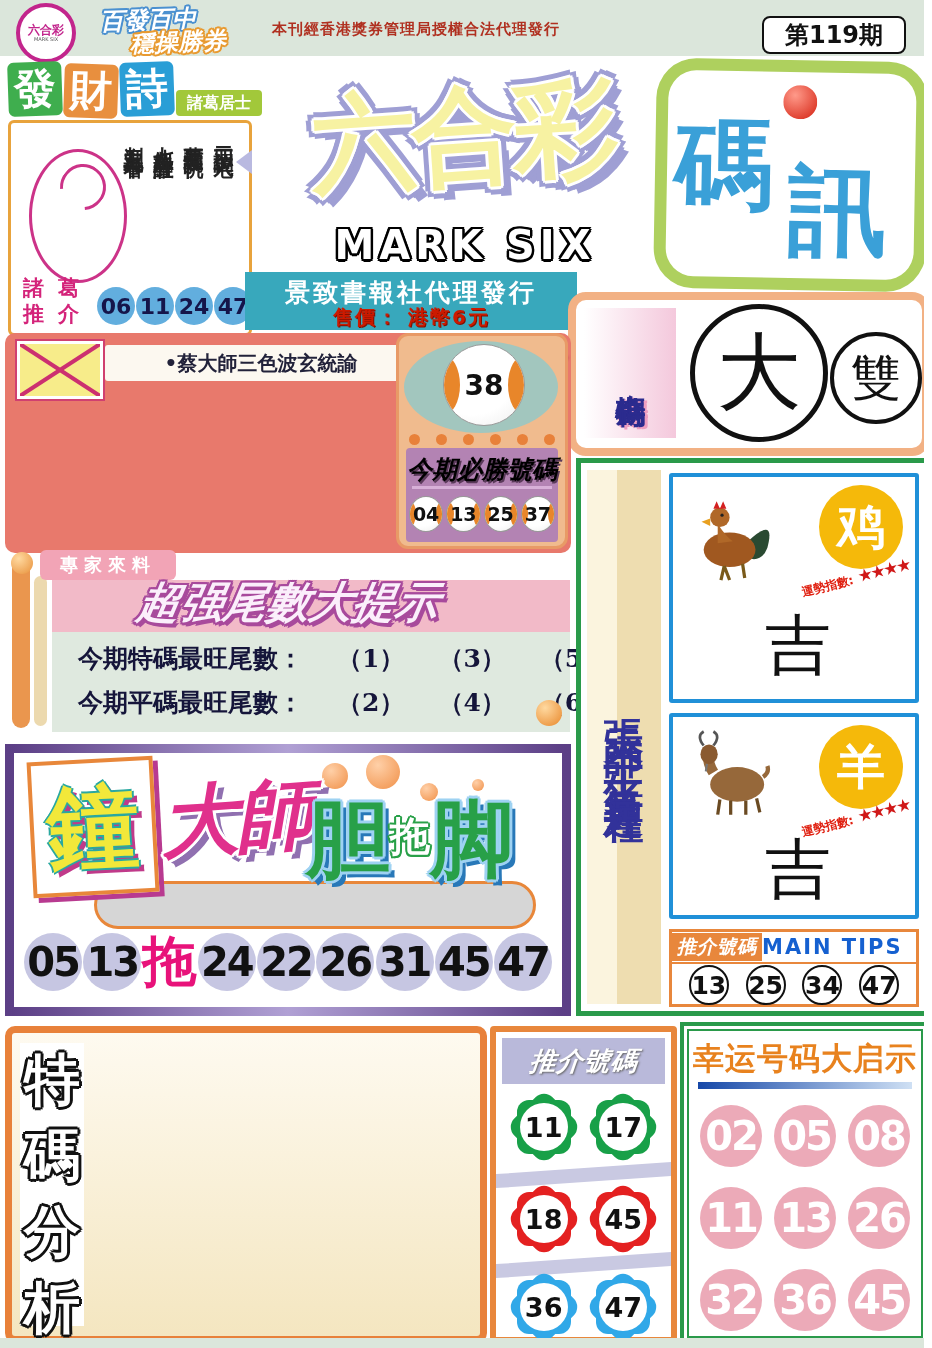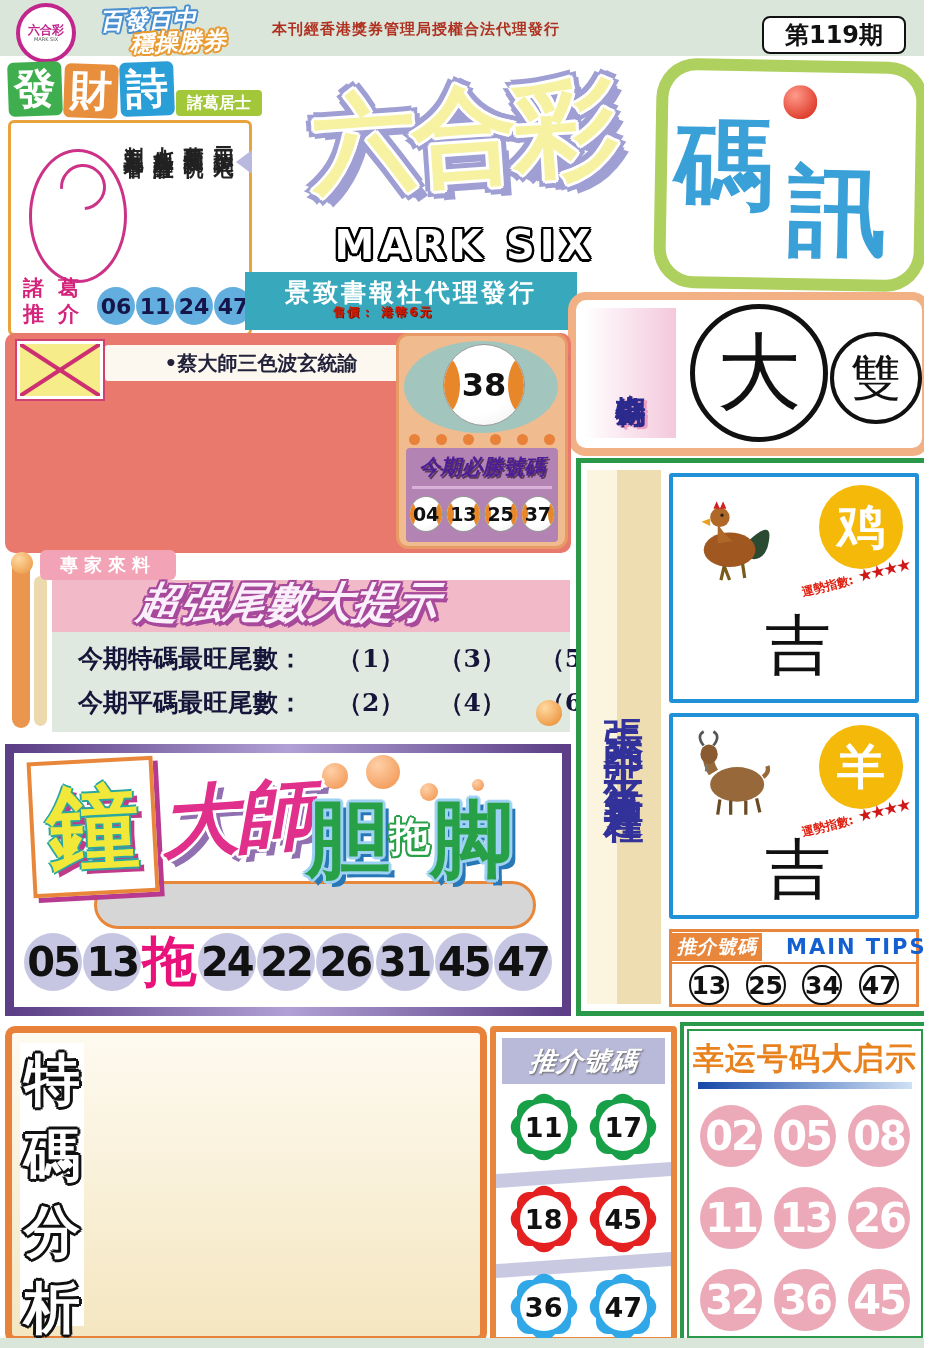--- a/index.html
+++ b/index.html
@@ -38,21 +38,21 @@
 
   
   #mtitle{left:252px;top:50px;width:420px;height:175px;}
   #mtitle span{font-size:105px;font-weight:bold;color:#f7f2a2;letter-spacing:-4px;transform:rotate(-4deg);white-space:nowrap;
     text-shadow:3px 0 #fff,-3px 0 #fff,0 3px #fff,0 -3px #fff,2px 2px #fff,-2px 2px #fff,2px -2px #fff,-2px -2px #fff,
     8px 0 #9f9fd4,-8px 0 #9f9fd4,0 8px #9f9fd4,0 -8px #9f9fd4,6px 6px #9f9fd4,-6px 6px #9f9fd4,6px -6px #9f9fd4,-6px -6px #9f9fd4,10px 10px #9f9fd4;}
   #marksix{left:255px;top:222px;width:420px;text-align:center;font-size:40px;font-weight:bold;letter-spacing:5px;color:#fff;
     text-shadow:2.5px 0 #000,-2.5px 0 #000,0 2.5px #000,0 -2.5px #000,2px 2px #000,-2px 2px #000,2px -2px #000,-2px -2px #000;}
   #tealbar{left:245px;top:272px;width:332px;height:58px;background:#38a8bc;}
   #pub{left:0;top:4px;width:100%;text-align:center;font-size:25px;font-weight:bold;color:#fff;letter-spacing:3px;}
-  #price{left:88px;top:32px;font-size:12px;font-weight:bold;color:#cc1a00;text-shadow:1px 1px 0 #801000;letter-spacing:2px;}
+  #price{left:88px;top:32px;font-size:20px;font-weight:bold;color:#cc1a00;text-shadow:1px 1px 0 #801000;letter-spacing:2px;}
   #badgewrap{left:655px;top:60px;width:272px;height:230px;background:#aed05e;border-radius:40px;padding:12px;box-sizing:border-box;transform:rotate(1deg);}
   #badgein{width:100%;height:100%;background:#fff;border-radius:28px;position:relative;}
   #badgein .bch{font-size:98px;font-weight:bold;color:#3aa0d8;
     text-shadow:3px 0 #fff,-3px 0 #fff,0 3px #fff,0 -3px #fff,2px 2px #fff,-2px 2px #fff,2px -2px #fff,-2px -2px #fff;}
   #bch1{position:absolute;left:8px;top:30px;}
   #bch2{position:absolute;left:122px;top:74px;}
   #redball{position:absolute;left:112px;top:10px;width:34px;height:34px;border-radius:50%;border:3px solid #fff;
     background:radial-gradient(circle at 35% 30%,#ff9a8a,#d42010);}
 
   
@@ -71,25 +71,25 @@
     padding:6px 9px;font-size:20px;font-weight:600;color:#1a1a1a;line-height:25px;text-indent:2em;overflow:hidden;}
 
   
   #widget{left:396px;top:333px;width:172px;height:216px;background:#f0bb8e;border:3px solid #e89a66;border-radius:12px;box-sizing:border-box;}
   #well{left:5px;top:5px;width:154px;height:92px;background:#a2c6be;border-radius:50%;}
   .ball{position:relative;border-radius:50%;background:radial-gradient(circle at 35% 30%,#fff 60%,#ececec);border:1px solid #999;overflow:hidden;display:flex;align-items:center;justify-content:center;}
   .ball:before,.ball:after{content:"";position:absolute;top:12%;width:42%;height:76%;background:#e8862a;border-radius:50%;}
   .ball:before{left:-22%;} .ball:after{right:-22%;}
   .ball span{position:relative;z-index:2;font-weight:bold;color:#111;}
   #ball38{left:44px;top:8px;width:80px;height:80px;}
-  #ball38 span{font-size:32px;}
+  #ball38 span{font-size:28px;}
   #wdots{left:10px;top:98px;width:146px;display:flex;justify-content:space-between;}
   #wdots i{width:11px;height:11px;border-radius:50%;background:#e8813a;}
   #wpurple{left:7px;top:112px;width:152px;height:94px;background:#b383b3;border-radius:4px;}
-  #wlabel{left:0;top:5px;width:100%;text-align:center;font-size:21px;font-style:italic;font-weight:bold;color:#4c1d95;text-shadow:1.5px 1.5px 0 #5a3a5a;white-space:nowrap;}
+  #wlabel{left:0;top:5px;width:100%;text-align:center;font-size:25px;font-style:italic;font-weight:bold;color:#000000;text-shadow:1.5px 1.5px 0 #5a3a5a;white-space:nowrap;}
   #wline{left:6px;top:38px;width:140px;height:3px;background:#d8b0d8;}
   #wballs{left:3px;top:48px;width:146px;display:flex;gap:3px;justify-content:flex-end;}
   #wballs .ball{width:34px;height:34px;}
   #wballs .ball span{font-size:19px;}
 
   
   #xbar1{left:12px;top:558px;width:18px;height:170px;background:#ea964e;border-radius:10px;}
   #xballtop{left:11px;top:552px;width:22px;height:22px;border-radius:50%;background:radial-gradient(circle at 35% 30%,#ffd9a0,#e8913a);}
   #xbar2{left:34px;top:576px;width:13px;height:150px;background:#ecd9ae;border-radius:7px;}
   #xtag{left:40px;top:550px;width:136px;height:30px;background:#f2a4b6;border-radius:6px;font-size:18px;font-weight:bold;color:#fff;letter-spacing:6px;}
@@ -131,21 +131,21 @@
   .ycirc{position:absolute;right:12px;top:8px;width:84px;height:84px;border-radius:50%;background:#f5b90a;display:flex;align-items:center;justify-content:center;}
   .ycirc span{font-size:48px;font-weight:bold;color:#fff;}
   .luck{position:absolute;right:4px;top:90px;transform:rotate(-14deg);white-space:nowrap;}
   .luck .ll{font-size:12px;font-weight:bold;color:#e02010;}
   .luck .st{font-size:17px;color:#d01818;letter-spacing:-2px;}
   .verdict{position:absolute;left:92px;top:124px;font-size:66px;color:#111;font-family:"DejaVu Serif",serif;}
   #zcard2 .verdict{top:108px;}
   #ztips{left:88px;top:466px;width:250px;height:78px;border:3px solid #e8873c;box-sizing:border-box;}
   #ztipshead{left:0;top:0;width:100%;height:30px;display:flex;align-items:center;border-bottom:2px solid #e8873c;}
   #ztipscn{background:#e8873c;color:#fff;font-size:19px;font-weight:bold;font-style:italic;padding:1px 5px;letter-spacing:1px;white-space:nowrap;}
-  #ztipsen{color:#1560d0;font-size:21px;font-weight:bold;letter-spacing:2px;margin-left:24px;white-space:nowrap;}
+  #ztipsen{color:#1560d0;font-size:21px;font-weight:bold;letter-spacing:2px;margin-left:0;white-space:nowrap;}
   #ztipsnums{left:0;top:32px;width:100%;height:42px;display:flex;align-items:center;justify-content:space-evenly;}
   .ocirc{width:40px;height:40px;border:2.5px solid #111;border-radius:50%;box-sizing:border-box;display:flex;align-items:center;justify-content:center;font-size:25px;font-weight:bold;color:#111;}
 
   
   #analysis{left:5px;top:1026px;width:482px;height:317px;box-sizing:border-box;border:7px solid #e8813a;border-radius:10px;
     background:linear-gradient(180deg,#fefaf0,#f4e6c0);}
   #astrip{left:8px;top:10px;width:64px;height:283px;background:#fff;display:flex;flex-direction:column;align-items:center;justify-content:space-around;}
   #astrip span{font-size:56px;font-weight:bold;color:#fff;
     text-shadow:3px 0 #111,-3px 0 #111,0 3px #111,0 -3px #111,2px 2px #111,-2px 2px #111,2px -2px #111,-2px -2px #111;}
   #abody{left:84px;top:16px;width:376px;height:280px;font-size:30px;font-weight:600;color:#15152e;line-height:48px;text-indent:2em;letter-spacing:1.5px;}

